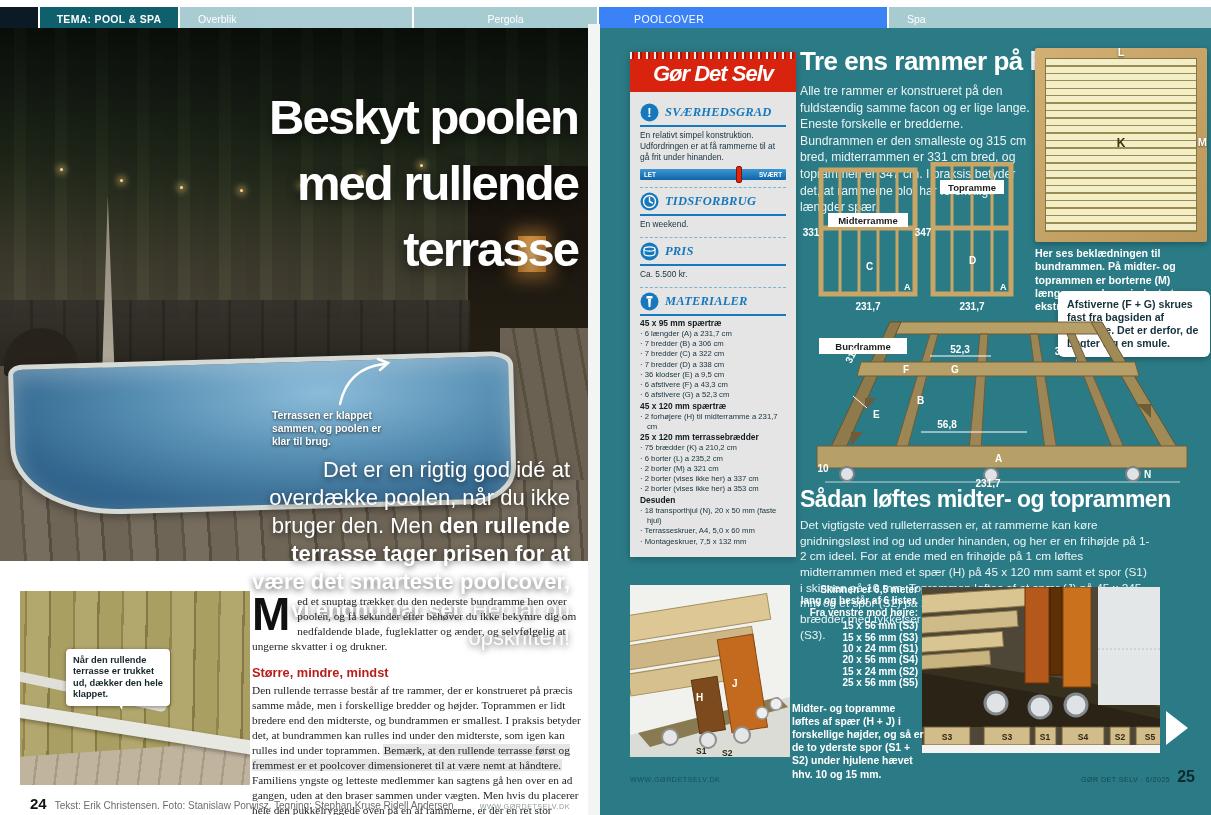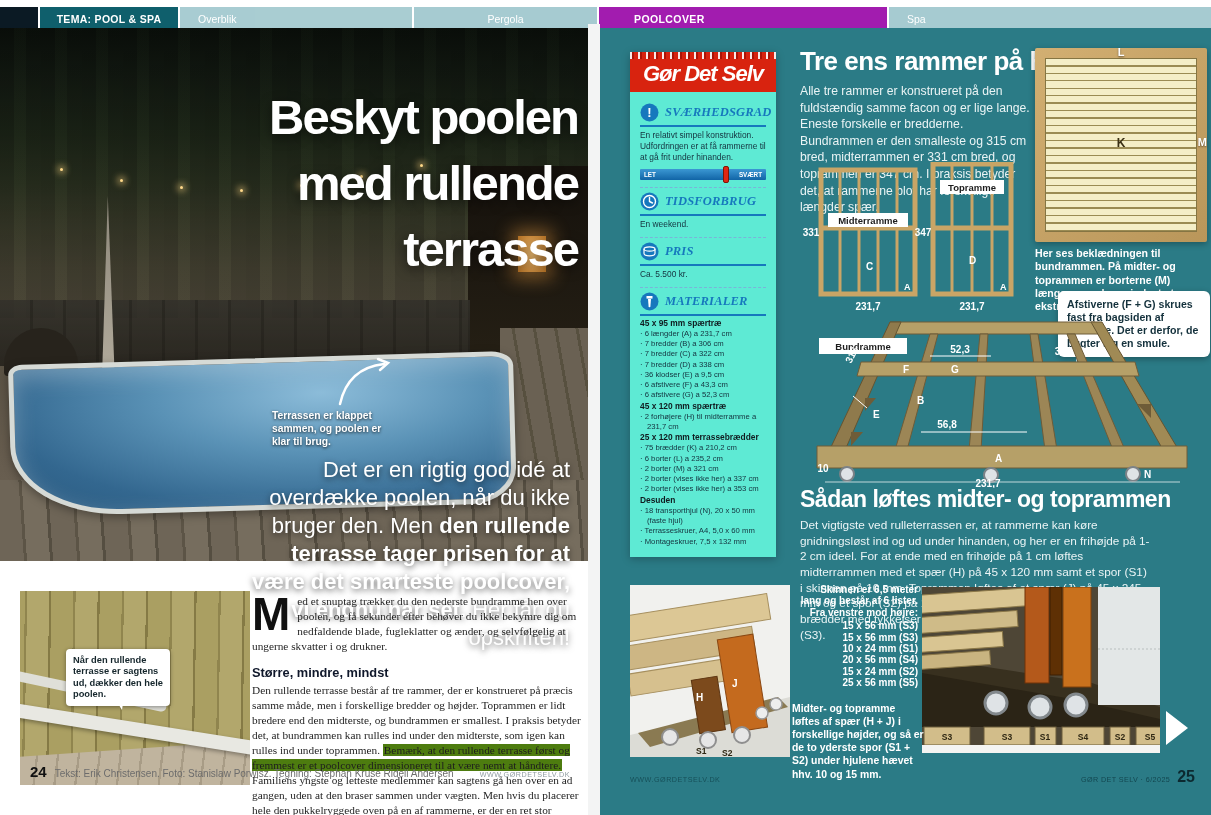--- a/index.html
+++ b/index.html
@@ -9,21 +9,21 @@
     background:#ffffff; overflow:hidden;
     font-family:"Liberation Sans", sans-serif;
   }
   
   .topbar { position:absolute; left:0; top:0; width:1211px; height:24px; background:#fff; }
   .tab { position:absolute; top:7px; height:24px; line-height:24px; font-size:10.5px; color:#fff; white-space:nowrap; overflow:hidden; }
   .tab.t0 { left:0; width:38px; background:#0b1a24; }
   .tab.t1 { left:40px; width:138px; background:#0f5f6c; font-weight:bold; text-align:center; letter-spacing:.3px; }
   .tab.t2 { left:180px; width:232px; background:#a6cbd1; padding-left:18px; opacity:.97; }
   .tab.t3 { left:414px; width:183px; background:#a6cbd1; text-align:center; }
-  .tab.t4 { left:599px; width:288px; background:#a21caf; font-weight:bold; padding-left:35px; letter-spacing:.4px; }
+  .tab.t4 { left:599px; width:288px; background:#3b82f6; font-weight:normal; padding-left:35px; letter-spacing:.4px; }
   .tab.t5 { left:889px; width:380px; background:#a6cbd1; padding-left:18px; }
 
   
   .left-page { position:absolute; left:0; top:28px; width:588px; height:787px; background:#fff; }
   .photo { position:absolute; left:0; top:0; width:588px; height:533px; overflow:hidden;
     background:linear-gradient(180deg,#0b100b 0%,#131a12 9%,#1d2618 20%,#2a3120 29%,#383a29 36%,#474434 45%,#504a3b 54%,#5a5244 64%,#665c4e 80%,#6e6456 100%); }
   .trees { position:absolute; inset:0; height:290px;
     background:repeating-linear-gradient(90deg, rgba(0,0,0,.35) 0 14px, rgba(30,40,22,.15) 14px 26px, rgba(0,0,0,.3) 26px 41px);
     opacity:.5; }
   .glow-dot { position:absolute; width:3px; height:3px; border-radius:50%; background:#ffd98a; box-shadow:0 0 7px 2px rgba(255,215,130,.75); }
@@ -57,37 +57,37 @@
     background:repeating-linear-gradient(100deg,#c0b49e 0 16px,#a89c86 16px 18px); transform:rotate(-3deg) scale(1.15); }
   .lp2-rail { position:absolute; left:-10px; top:132px; width:260px; height:14px; background:linear-gradient(#ececе8,#cfcfc8); background-color:#e8e8e2; transform:rotate(9deg); border-radius:6px; box-shadow:0 2px 4px rgba(0,0,0,.35); }
   .lp2-rail2 { position:absolute; left:-12px; top:95px; width:160px; height:10px; background:#dddDD6; background-color:#dfdfd8; transform:rotate(12deg); border-radius:5px; }
   .speech { position:absolute; left:46px; top:58px; width:104px; background:#fff; border-radius:4px; padding:6px 7px;
     font-size:9.3px; font-weight:bold; color:#15262c; line-height:1.22; box-shadow:0 1px 4px rgba(0,0,0,.4); }
   .speech:after { content:""; position:absolute; left:48px; bottom:-12px; border:8px solid transparent; border-top:13px solid #fff; border-right-width:2px; }
 
   .article { position:absolute; left:252px; top:566px; width:337px; color:#1e1e1e;
     font-family:"Liberation Serif", serif; font-size:11.3px; line-height:1.33; }
   .dropcap { float:left; font-family:"Liberation Sans", sans-serif; font-size:46px; font-weight:900; line-height:37px; margin:2px 7px 0 0; color:#111; }
-  .subhead { font-family:"Liberation Sans", sans-serif; font-size:12.8px; font-weight:bold; color:#0f172a; margin:10px 0 2px; }
-  mark { background:#4d7c0f; color:inherit; padding:0 1px; }
+  .subhead { font-family:"Liberation Sans", sans-serif; font-size:12.8px; font-weight:bold; color:#b91c1c; margin:10px 0 2px; }
+  mark { background:#e5e5e5; color:inherit; padding:0 1px; }
 
   .lp-footer { position:absolute; left:30px; top:735px; width:540px; display:flex; align-items:baseline; gap:8px; font-family:"Liberation Sans", sans-serif; }
-  .lp-page-num { font-size:15px; font-weight:900; color:#111; }
+  .lp-page-num { font-size:15px; font-weight:900; color:#111;margin-top:32px; }
   .lp-credits { font-size:10px; color:#6c6c6c; }
   .lp-site { margin-left:auto; font-size:7.2px; color:#8e9ba0; letter-spacing:.5px; }
 
   
   .gutter { position:absolute; left:588px; top:24px; width:12px; height:791px; background:#f3f4f4; }
 
   
   .right-page { position:absolute; left:600px; top:28px; width:611px; height:787px; background:#2b7b86; }
   .rp { position:absolute; }
 
   
-  .factbox { position:absolute; left:30px; top:24px; width:146px; background:#5eead4; box-shadow:0 2px 8px rgba(0,0,0,.25); }
+  .factbox { position:absolute; left:30px; top:24px; width:166px; background:#e5e5e5; box-shadow:0 2px 8px rgba(0,0,0,.25); }
   .fb-header { height:40px; background:#d8230f; position:relative; }
   .fb-header:before { content:""; position:absolute; left:0; top:0; width:100%; height:7px;
     background:repeating-linear-gradient(90deg, rgba(255,255,255,.9) 0 2px, rgba(140,10,0,.6) 2px 4px, transparent 4px 8px); }
   .fb-logo { position:absolute; left:0; top:9px; width:100%; text-align:center; color:#fff;
     font-size:22px; font-weight:900; font-style:italic; letter-spacing:-1px; }
   .fb-body { padding:8px 10px 10px; }
   .fb-sec-head { display:flex; align-items:center; gap:6px; margin:3px 0 2px; border-bottom:2px solid #1678bd; padding-bottom:3px; }
   .fb-sec-title { color:#1678bd; font-family:"Liberation Serif", serif; font-style:italic; font-weight:bold; font-size:12.5px; letter-spacing:.2px; }
   .fb-icon { width:19px; height:19px; flex:0 0 19px; }
   .fb-text { font-size:8.4px; color:#14323e; line-height:1.3; margin-top:3px; }
@@ -186,21 +186,21 @@
 
     <div class="standfirst">
       <span>Det er en rigtig god idé at overdække poolen, når du ikke bruger den. Men </span><b>den rullende terrasse tager prisen for at være det smarteste poolcover, vi endnu har set.</b><span> Her får du opskriften!</span>
     </div>
 
     <div class="lp-photo2">
       <div class="lp2-deck-low"></div>
       <div class="lp2-deck-top"></div>
       <div class="lp2-rail2"></div>
       <div class="lp2-rail"></div>
-      <div class="speech">Når den rullende terrasse er sagtens ud, dækker den hele poolen.</div>
+      <div class="speech">Når den rullende terrasse er trukket ud, dækker den hele klappet.</div>
     </div>
 
     <div class="article">
       <p><span class="dropcap">M</span><span>ed et snuptag trækker du den nederste bundramme hen over poolen, og få sekunder efter behøver du ikke bekymre dig om nedfaldende blade, fugleklatter og ænder, og selvfølgelig at ungerne skvatter i og drukner.</span></p>
       <div class="subhead">Større, mindre, mindst</div>
       <p><span>Den rullende terrasse består af tre rammer, der er konstrueret på præcis samme måde, men i forskellige bredder og højder. Toprammen er lidt bredere end den midterste, og bundrammen er smallest. I praksis betyder det, at bundrammen kan rulles ind under den midterste, som igen kan rulles ind under toprammen. </span><mark>Bemærk, at den rullende terrasse først og fremmest er et poolcover dimensioneret til at være nemt at håndtere.</mark><span> Familiens yngste og letteste medlemmer kan sagtens gå hen over en ad gangen, uden at den braser sammen under vægten. Men hvis du placerer hele den pukkelryggede oven på en af rammerne, er der en ret stor sandsynlighed for, at I allesammen får jer en ufrivillig dukkert. □</span></p>
     </div>
 
     <div class="lp-footer">
       <span class="lp-page-num">24</span>

